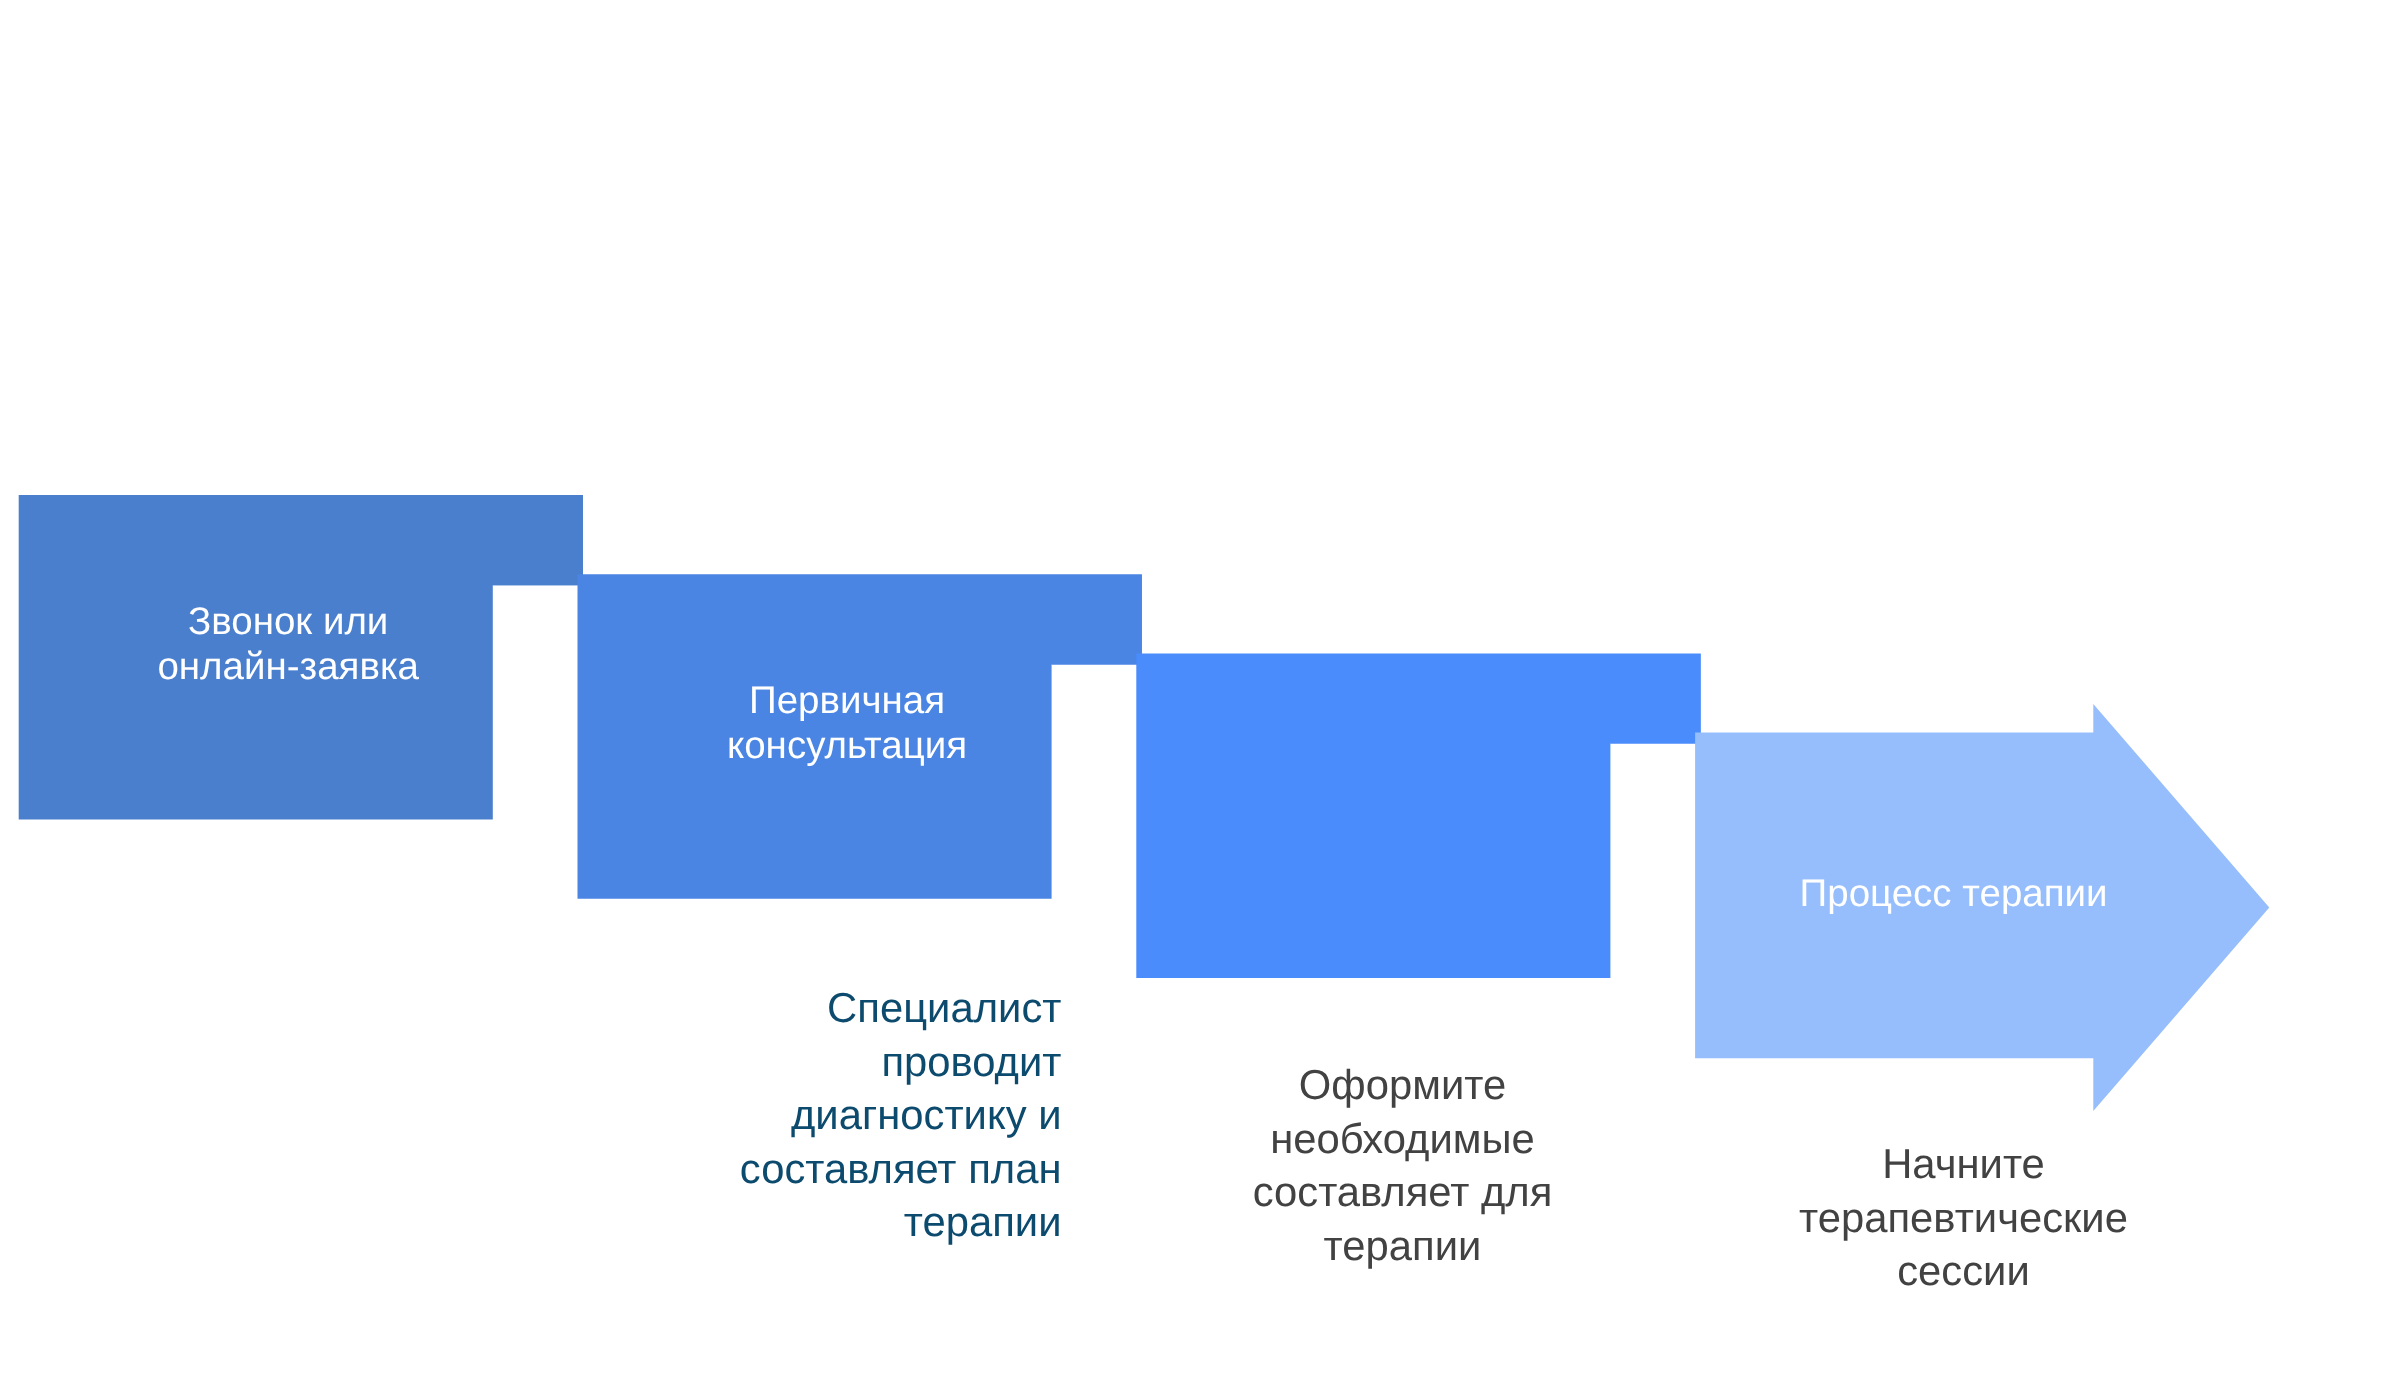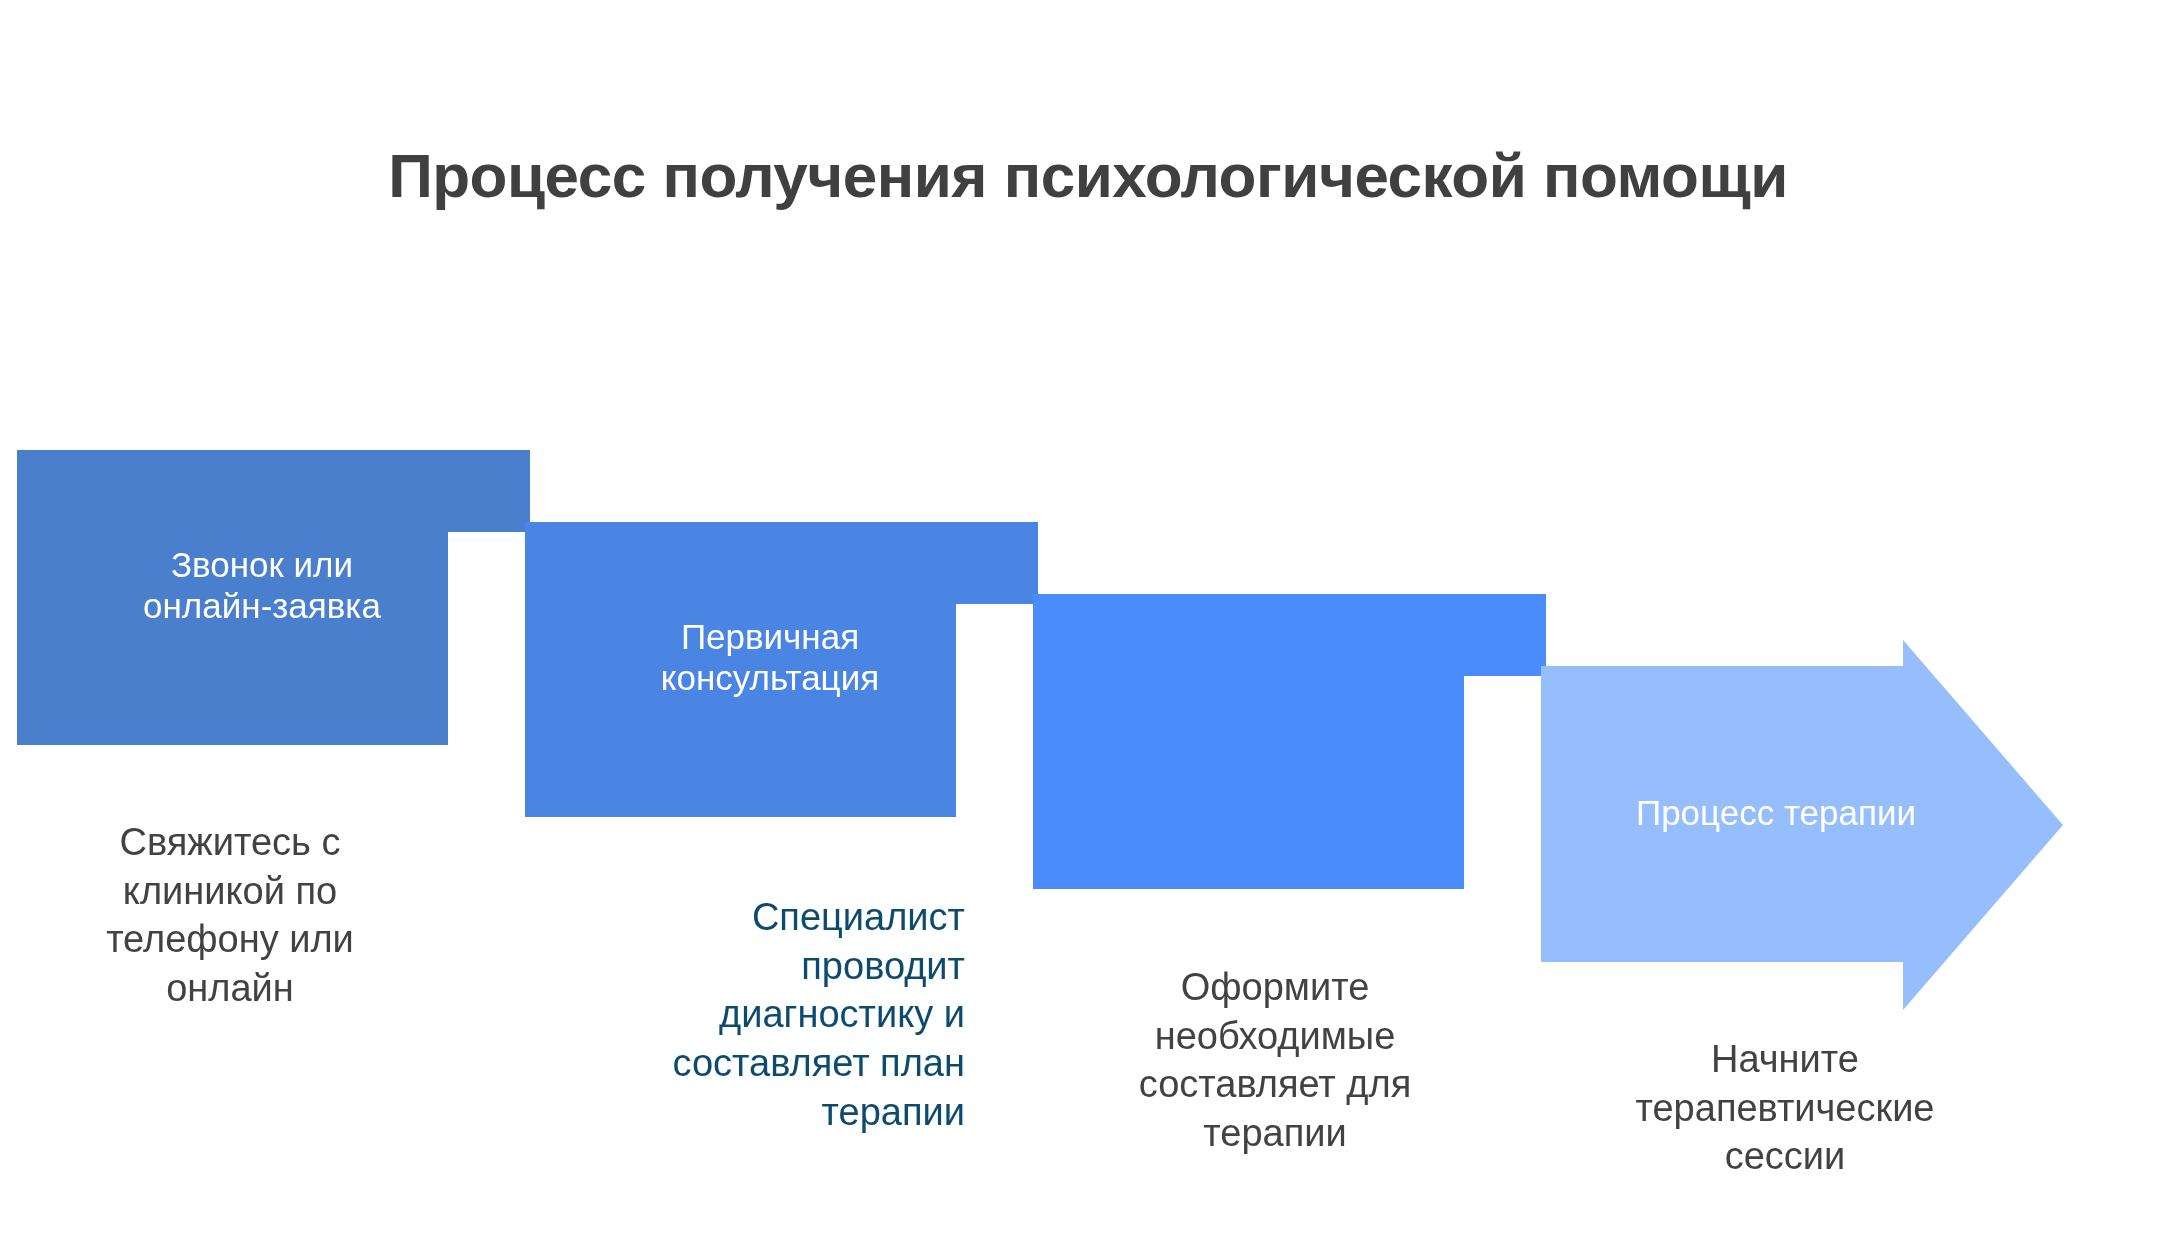--- a/index.html
+++ b/index.html
@@ -72,21 +72,20 @@
   #step-caption-0 { left: 30px;   top: 818px;  width: 400px; }
   #step-caption-1 { left: 545px;  top: 893px;  width: 420px; }
   #step-caption-2 { left: 1060px; top: 963px;  width: 430px; }
   #step-caption-3 { left: 1565px; top: 1035px; width: 440px; }
 </style>
 </head>
 <body>
 
 <div id="slide" style="background: rgb(255, 255, 255);">
 
-  <div id="slide-title" style="color: rgb(64, 64, 64);">Процесс получения психологической помощи</div>
 
   <svg id="diagram-svg" viewBox="0 0 2176 1256" xmlns="http://www.w3.org/2000/svg">
 
     <g>
       <polygon points="17,450 530,450 530,532 448,532 448,745 17,745" fill="#4A7FCE"></polygon>
       <polygon points="530,450 530,532 448,532" fill="#4A7FCE"></polygon>
     </g>
 
     <g>
       <polygon points="525,522 1038,522 1038,604 956,604 956,817 525,817" fill="#4A85E3"></polygon>
@@ -102,24 +101,20 @@
       <polygon points="1541,666 1903,666 1903,640 2063,825 1903,1010 1903,962 1541,962" fill="#96BDFC"></polygon>
     </g>
   </svg>
 
   <div class="step-heading" id="step-heading-0">Звонок или
 онлайн-заявка</div>
   <div class="step-heading" id="step-heading-1">Первичная
 консультация</div>
   <div class="step-heading" id="step-heading-3">Процесс терапии</div>
 
-  <div class="step-caption" id="step-caption-0" style="color: rgb(66, 66, 66);">Свяжитесь с
-клиникой по
-телефону или
-онлайн</div>
   <div class="step-caption" id="step-caption-1" style="color: #0c4a6e; text-align: right;">Специалист
 проводит
 диагностику и
 составляет план
 терапии</div>
   <div class="step-caption" id="step-caption-2" style="color: rgb(66, 66, 66);">Оформите
 необходимые
 составляет для
 терапии</div>
   <div class="step-caption" id="step-caption-3" style="color: rgb(66, 66, 66);">Начните

